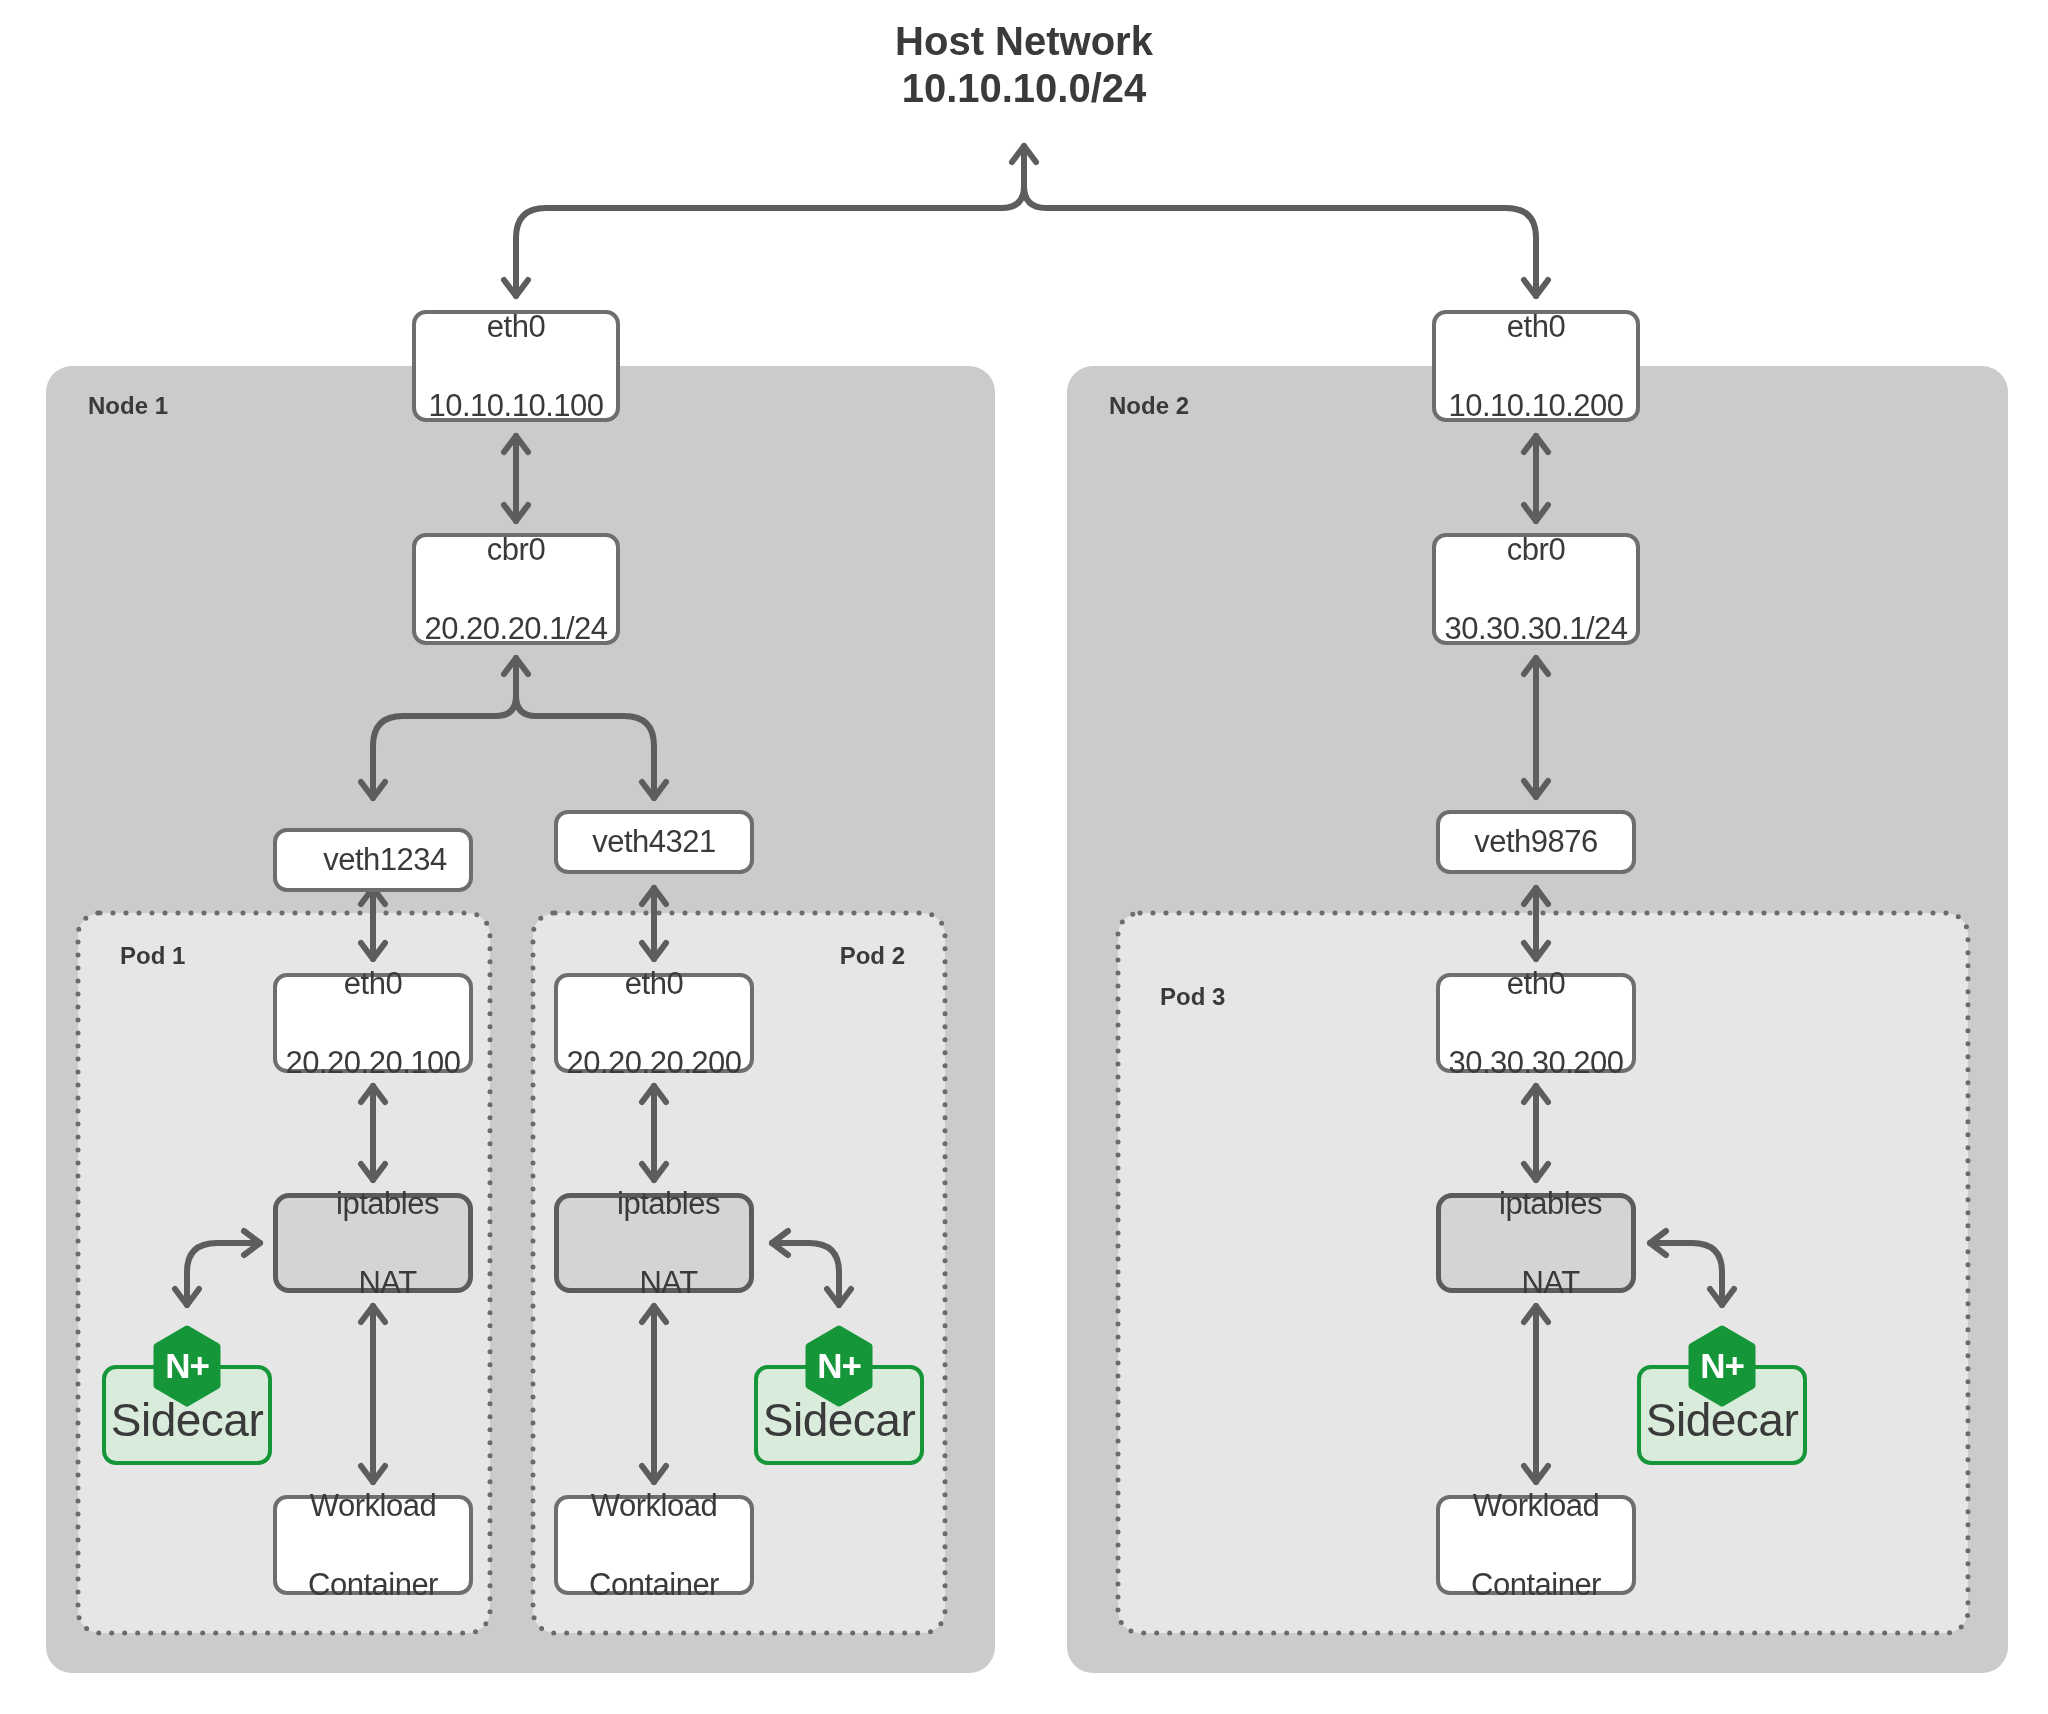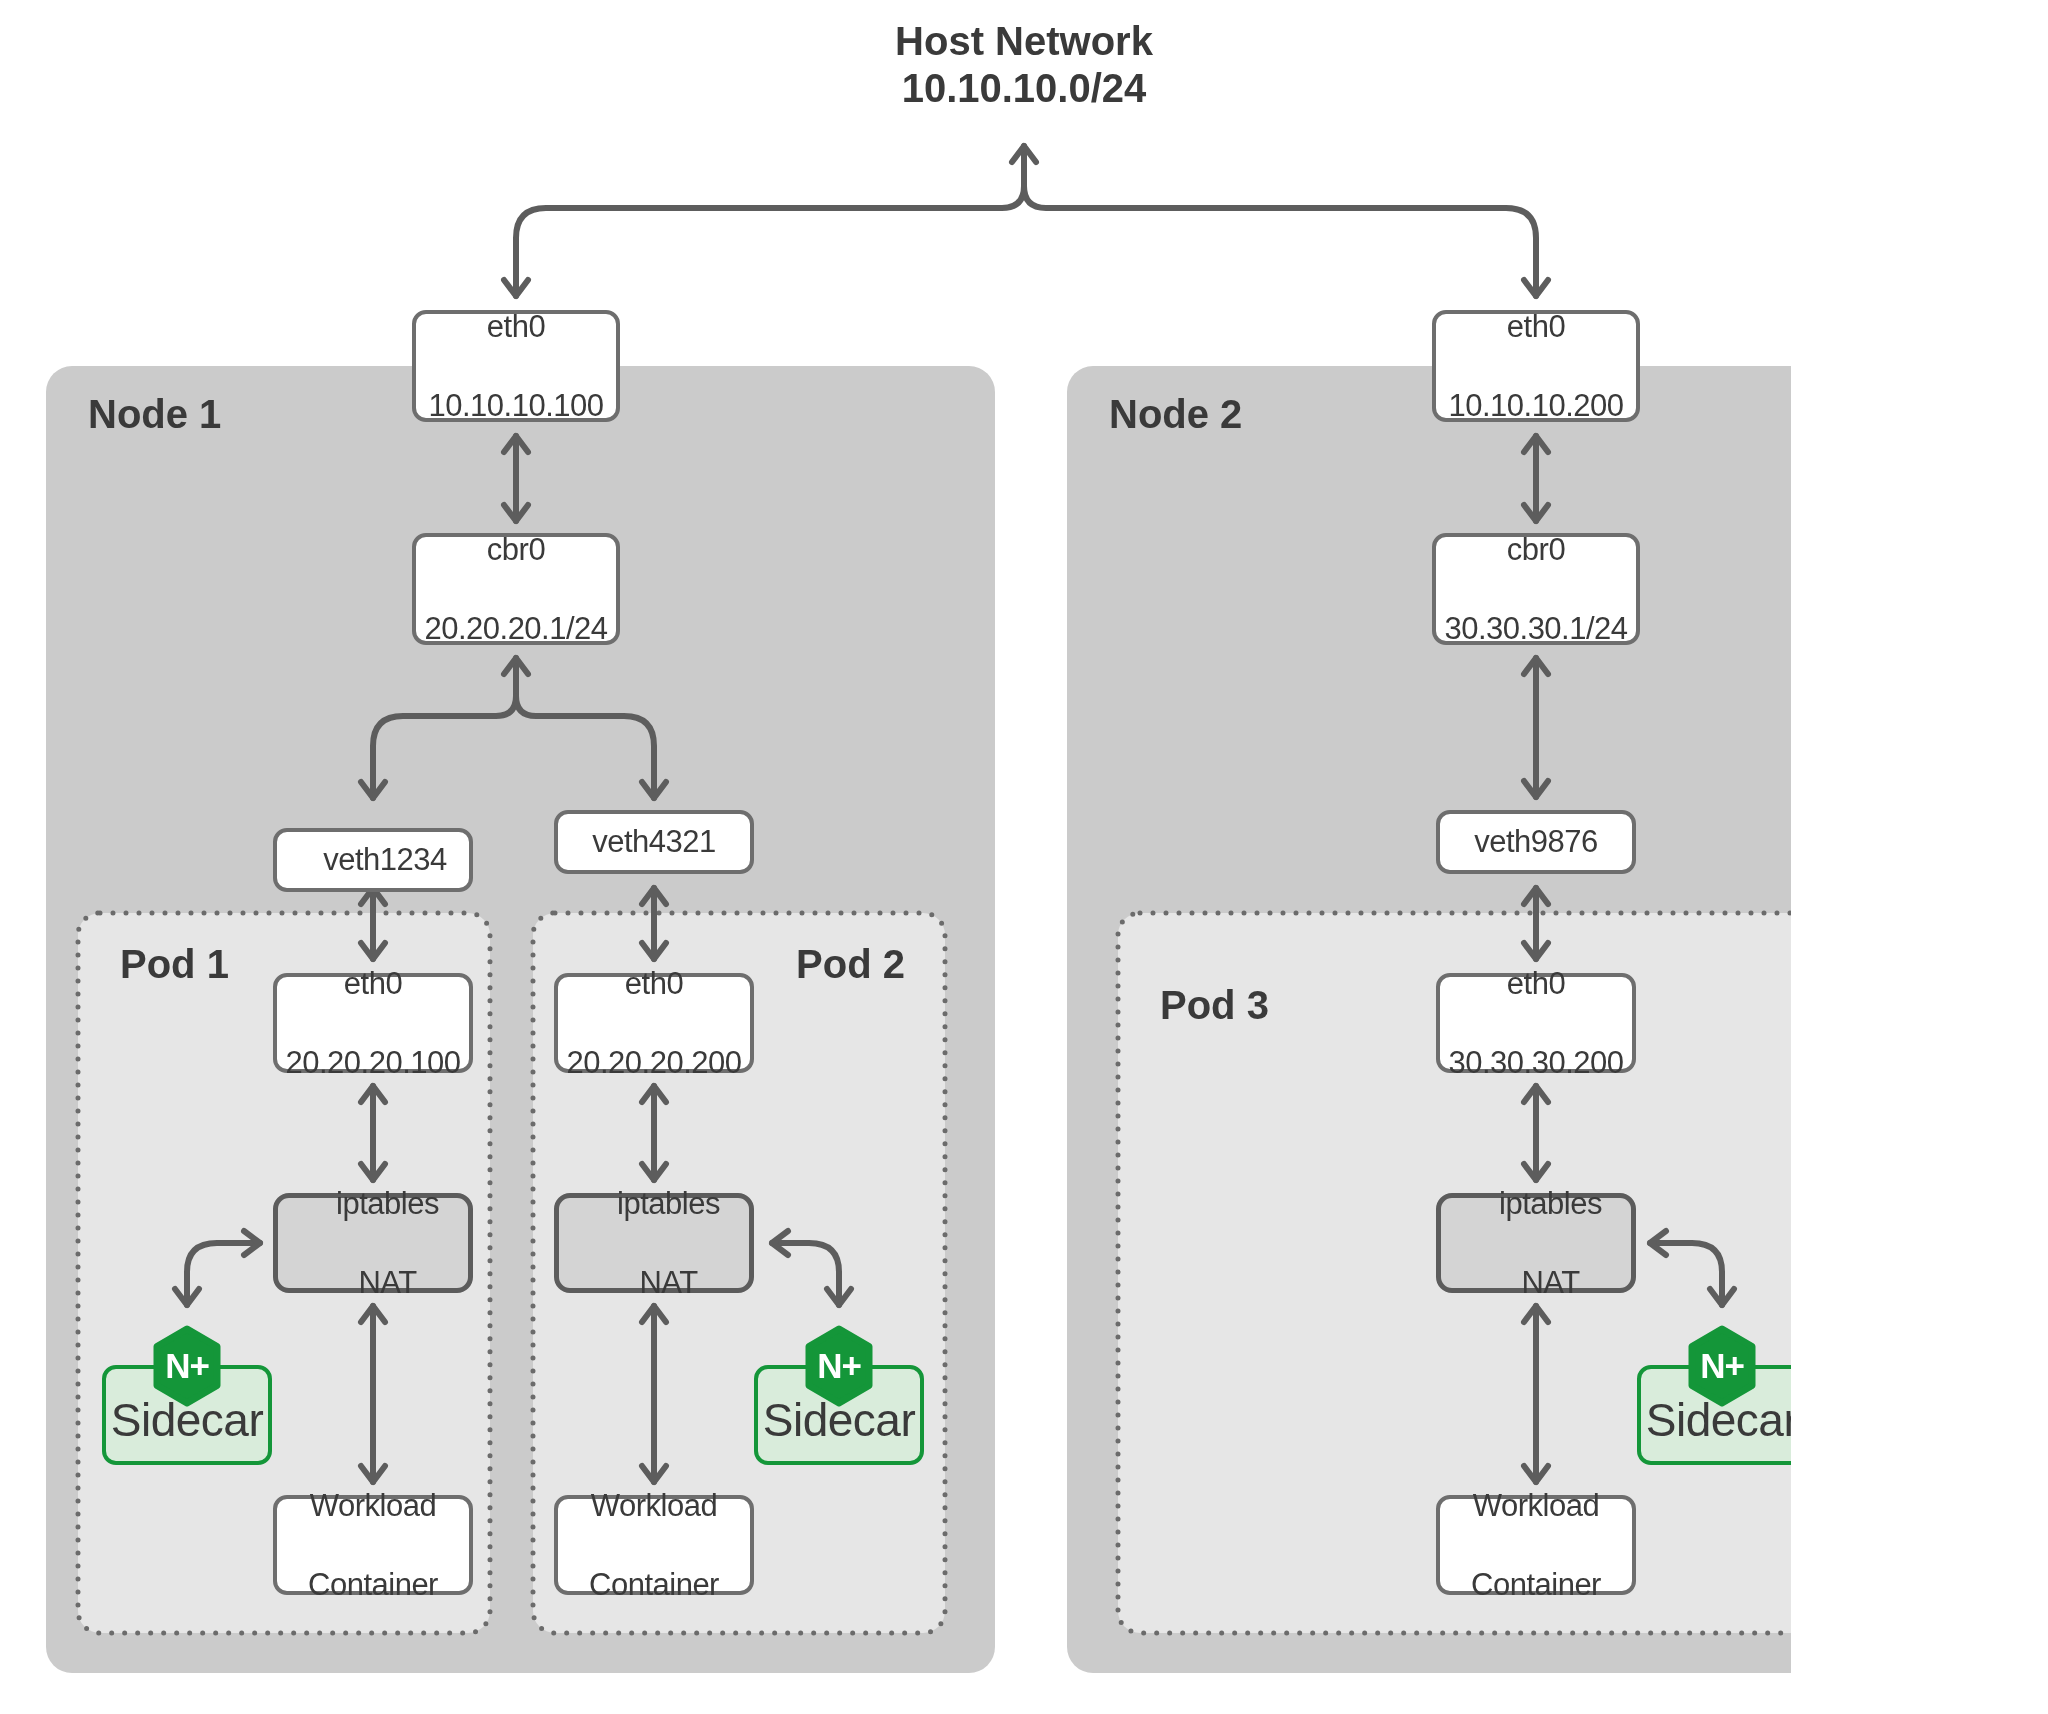--- a/index.html
+++ b/index.html
@@ -2,28 +2,28 @@
 <html style="--node_bg: #cbcbcb; --pod_bg: #e6e6e6; --pod_dot: #6b6b6b; --box_border: #6e6e6e; --nat_bg: #d4d4d4; --nat_border: #5c5c5c; --arrow: #5d5d5d; --text: #3a3a3a; --green: #149639; --sidecar_bg: #d9ecdb; --white: #ffffff;"><head>
 <meta charset="utf-8">
 <style>
   :root{
     --node_bg:#cbcbcb; --pod_bg:#e6e6e6; --pod_dot:#6b6b6b; --box_border:#6e6e6e;
     --nat_bg:#d4d4d4; --nat_border:#5c5c5c; --arrow:#5d5d5d; --text:#3a3a3a;
     --green:#149639; --sidecar_bg:#d9ecdb; --white:#ffffff;
   }
   html,body{margin:0;padding:0;background:#fff;}
   body{font-family:"Liberation Sans","DejaVu Sans",sans-serif;color:var(--text);}
-  #canvas{position:relative;width:1791px;height:1714px;background:var(--white);overflow:hidden;text-decoration:underline;}
+  #canvas{position:relative;width:2048px;height:1714px;background:var(--white);overflow:hidden;text-decoration:underline;}
   .abs{position:absolute;}
   .node{background:var(--node_bg);border-radius:26px;z-index:0;}
   #overlay{position:absolute;left:0;top:0;z-index:1;pointer-events:none;}
   .podrect{fill:var(--pod_bg);stroke:var(--pod_dot);stroke-width:5;stroke-dasharray:0 13;stroke-linecap:round;}
   .arrow{fill:none;stroke:var(--arrow);stroke-width:6;stroke-linecap:round;stroke-linejoin:round;}
   .chev{fill:none;stroke:var(--arrow);stroke-width:6;stroke-linecap:round;stroke-linejoin:round;}
-  .lbl{position:absolute;z-index:2;font-size:40px;font-weight:bold;color:var(--text);white-space:nowrap;}
+  .lbl{position:absolute;z-index:2;font-size:24px;font-weight:bold;color:var(--text);white-space:nowrap;}
   .title{position:absolute;z-index:2;text-align:center;font-size:40px;font-weight:bold;line-height:1.17;color:var(--text);}
   .box{position:absolute;z-index:2;background:var(--white);border:4px solid var(--box_border);
        border-radius:14px;display:flex;flex-direction:column;align-items:center;justify-content:center;
        font-size:31px;line-height:1.26;letter-spacing:-0.5px;text-align:center;color:var(--text);box-sizing:border-box;gap:40px;}
   .nat{background:var(--nat_bg);border:5px solid var(--nat_border);border-radius:16px;padding-left:29px;}
   .sidecar{position:absolute;z-index:2;background:var(--sidecar_bg);border:4px solid var(--green);
        border-radius:14px;box-sizing:border-box;display:flex;align-items:flex-end;justify-content:center;}
   .sidecar .sclabel{font-size:46px;color:var(--text);margin-bottom:14px;letter-spacing:-0.5px;}
   .hex{position:absolute;z-index:3;width:68px;height:82px;}
   .hex .badge{position:absolute;left:0;top:0;width:100%;height:100%;display:flex;align-items:center;justify-content:center;

